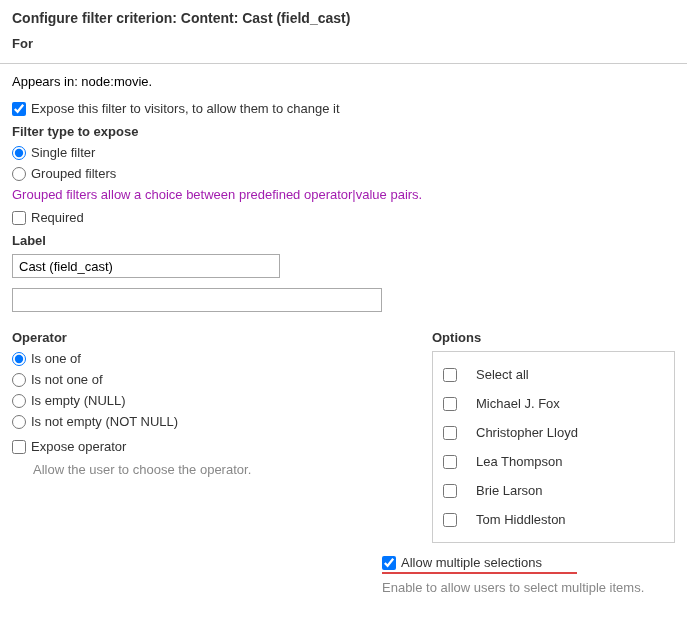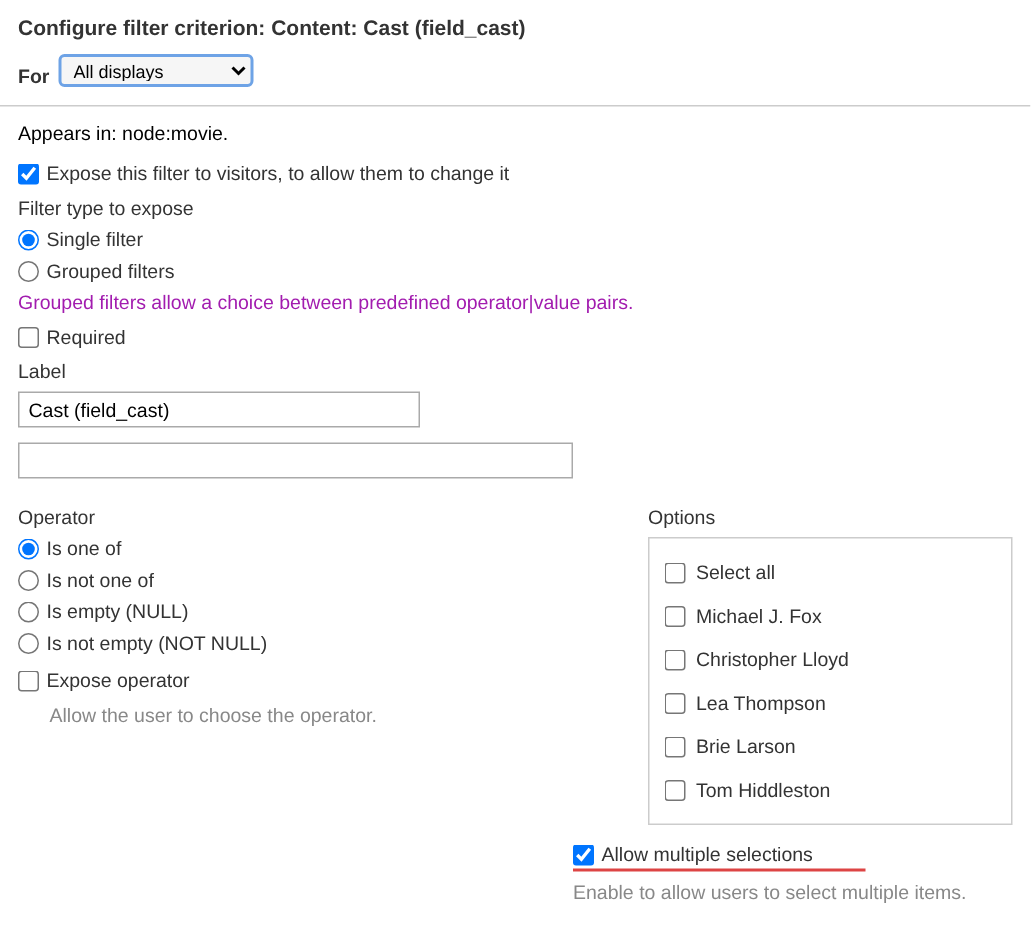--- a/index.html
+++ b/index.html
@@ -16,21 +16,21 @@
       width: 687px;
     }
     .title {
       font-weight: bold;
       font-size: 14px;
       margin-bottom: 10px;
       color: #333;
     }
     .for-row {
       display: flex;
-      align-items: flex-end;
+      align-items: flex-start;
       gap: 6px;
       margin-bottom: 12px;
     }
     .for-label {
       font-weight: bold;
     }
     .for-select {
       border: 2px solid #6ea3e6;
       border-radius: 4px;
       padding: 2px 4px;
@@ -56,21 +56,21 @@
     .row label {
       cursor: pointer;
     }
     input[type="checkbox"],
     input[type="radio"] {
       width: 14px;
       height: 14px;
       cursor: pointer;
     }
     .section-label {
-      font-weight: normal;
+      font-weight: bold;
       margin-bottom: 6px;
       margin-top: 6px;
     }
     .indent {
       margin-left: 0;
     }
     .help-text {
       color: #a21caf;
       margin-bottom: 8px;
     }
@@ -98,21 +98,21 @@
     .right-col {
       flex: 1;
     }
     .options-box {
       border: 1px solid #ccc;
       padding: 8px 10px;
     }
     .options-box .opt-row {
       display: flex;
       align-items: center;
-      gap: 7px;
+      gap: 19px;
       padding: 7px 0;
     }
     .expose-op-help {
       color: #888;
       margin-left: 21px;
       margin-top: 2px;
     }
     .allow-multiple-row {
       display: flex;
       align-items: center;
@@ -143,23 +143,20 @@
       margin-left: -50px;
     }
   </style>
 </head>
 <body>
 
 <div class="title">Configure filter criterion: Content: Cast (field_cast)</div>
 
 <div class="for-row">
   <span class="for-label">For</span>
-  <select class="for-select">
-    <option>All displays</option>
-  </select>
 </div>
 
 <div class="divider"></div>
 
 <div class="appears-in">Appears in: node:movie.</div>
 
 <div class="row">
   <input type="checkbox" checked="" style="">
   <label>Expose this filter to visitors, to allow them to change it</label>
 </div>

